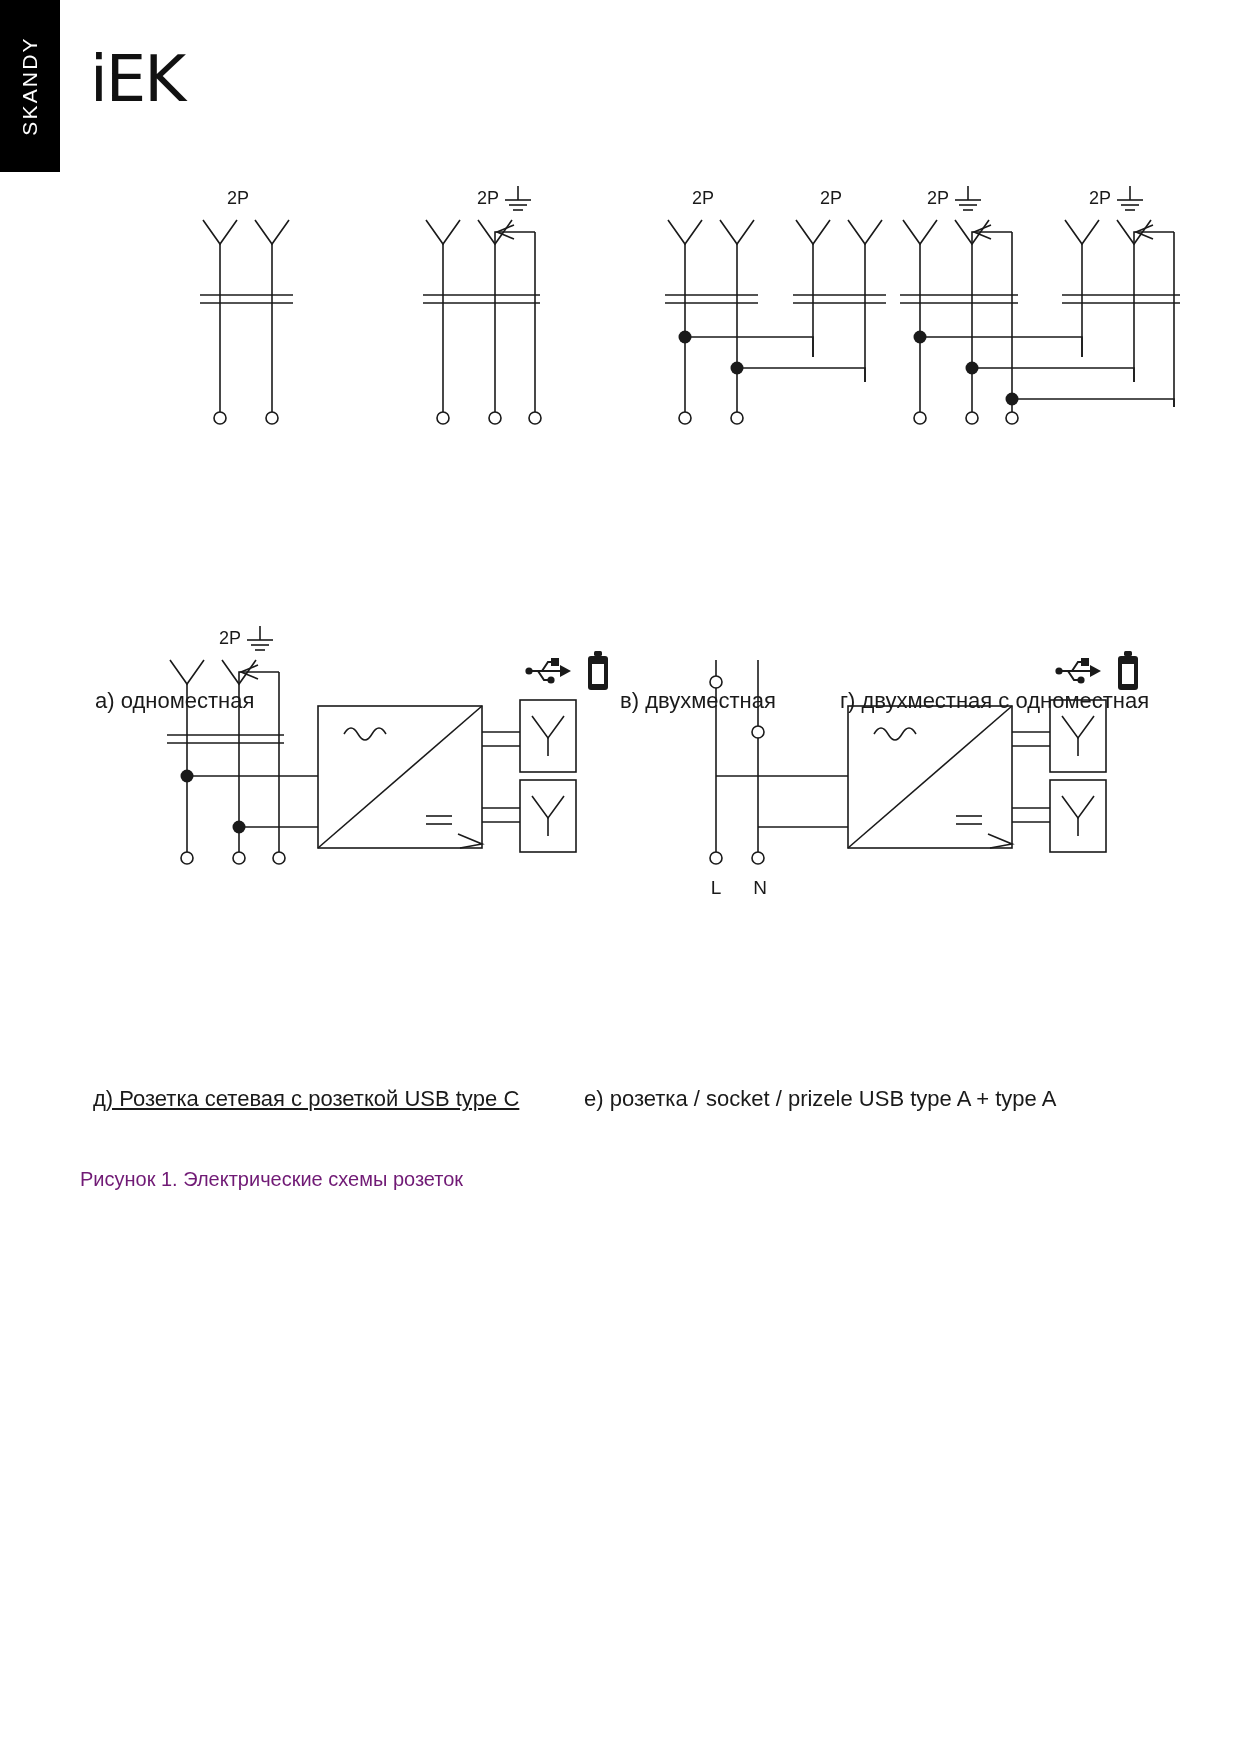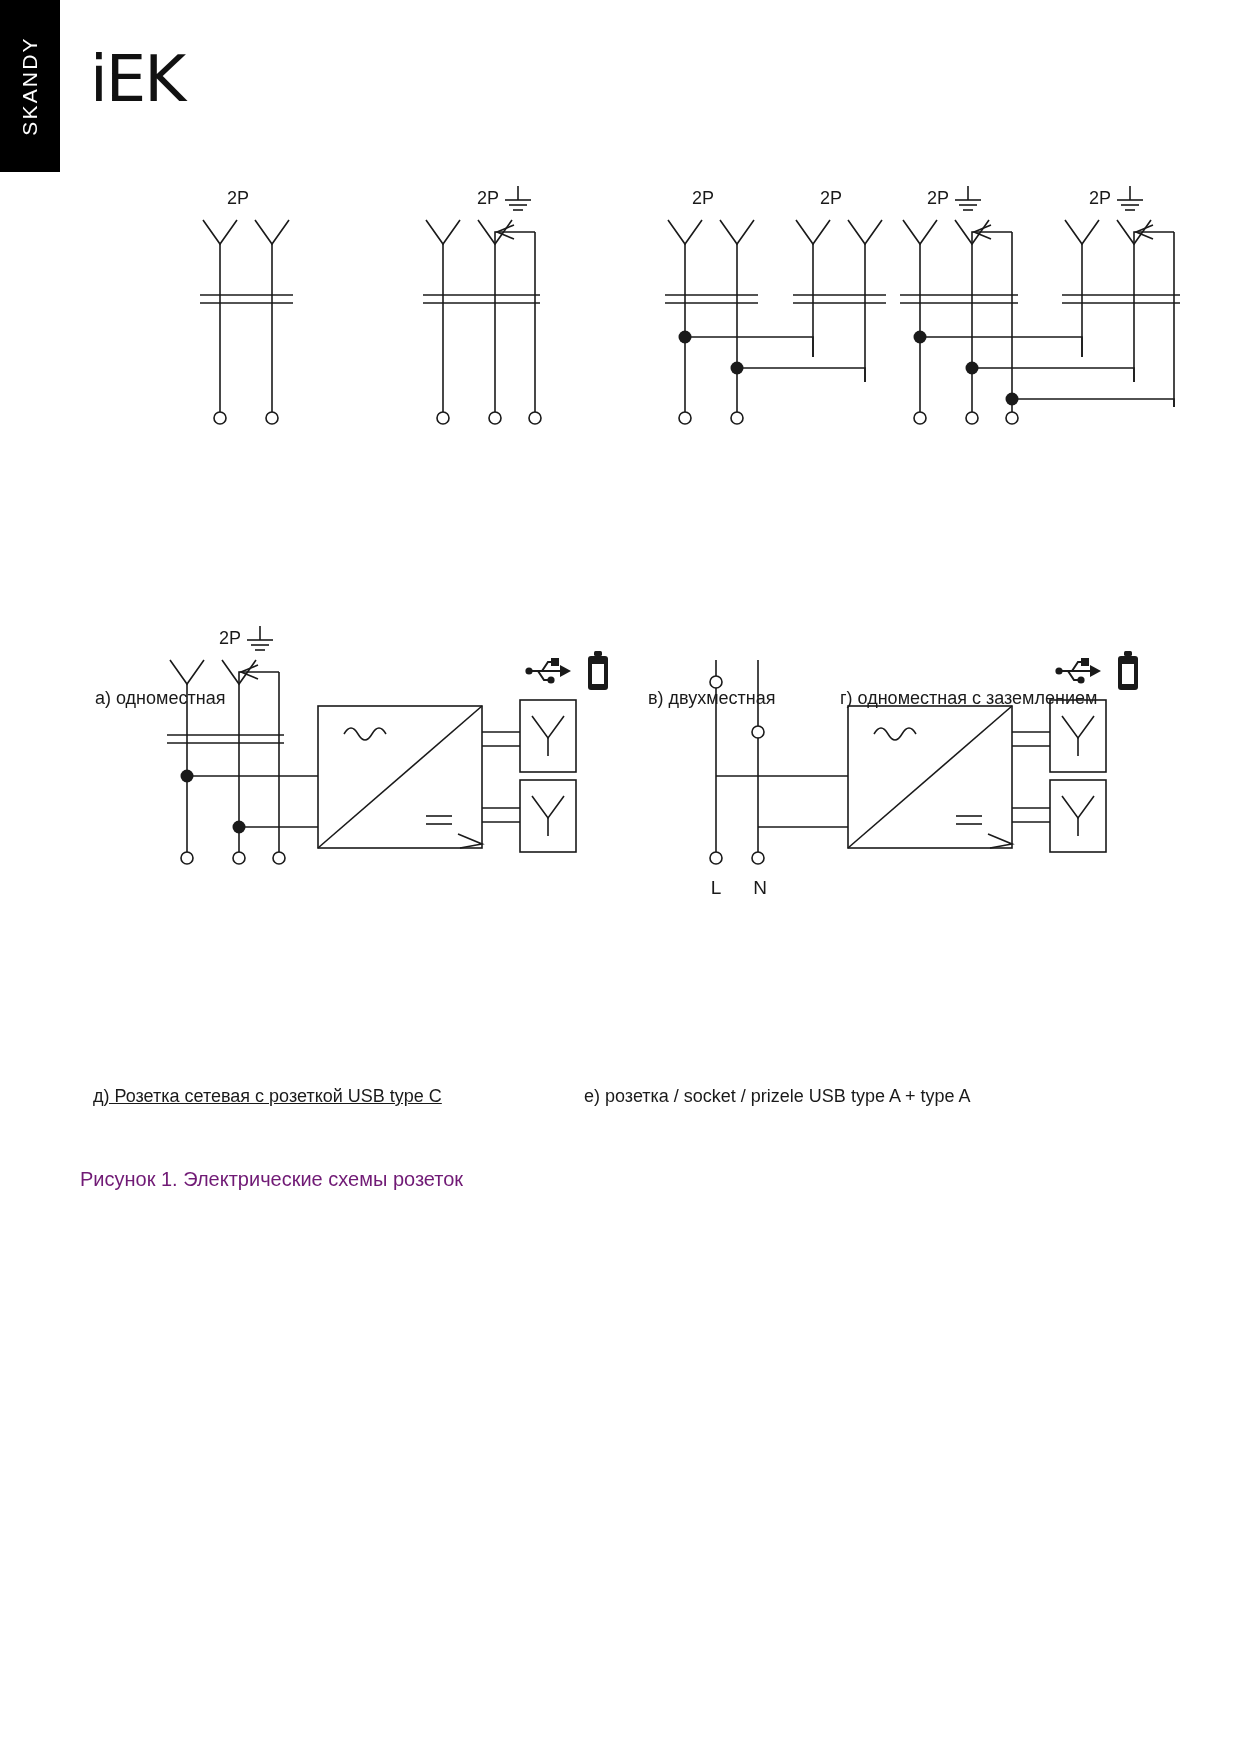--- a/index.html
+++ b/index.html
@@ -63,28 +63,28 @@
     left: 0;
     top: 172px;
     width: 1239px;
     height: 1000px;
     padding-left: 48px;
   }
   .figure svg { display: block; }
 
   .caption {
     position: absolute;
-    font-size: 18px;
+    font-size: 22px;
     color: #1a1a1a;
     line-height: 1.25;
     white-space: pre-line;
   }
   .cap-a { left: 95px;  top: 515px; width: 200px; }
   .cap-b { left: 320px; top: 515px; width: 210px; }
-  .cap-c { left: 620px; top: 515px; width: 220px; margin-left: 28px; }
+  .cap-c { left: 620px; top: 515px; width: 220px; }
   .cap-d { left: 840px; top: 515px; width: 330px; }
   .cap-e { left: 93px;  top: 913px; width: 470px; text-decoration: underline; }
   .cap-f { left: 584px; top: 913px; width: 520px; }
 
   .fig-title {
     position: absolute;
     left: 80px;
     top: 1168px;
     font-size: 20px;
     color: #701a75;
@@ -343,18 +343,18 @@
 
         <text x="668" y="722" font-family="Liberation Sans, sans-serif" font-size="19" fill="#1a1a1a" stroke="none" text-anchor="middle">L</text>
         <text x="712" y="722" font-family="Liberation Sans, sans-serif" font-size="19" fill="#1a1a1a" stroke="none" text-anchor="middle">N</text>
       </g>
 
     </g>
   </svg>
 
   <div class="caption cap-a">а) одноместная</div>
   <div class="caption cap-c">в) двухместная</div>
-  <div class="caption cap-d">г) одноместная с заземлением</div>
+  <div class="caption cap-d">г) двухместная с одноместная</div>
   <div class="caption cap-e">д) Розетка сетевая с розеткой USB type C</div>
   <div class="caption cap-f">е) розетка / socket / prizele USB type A + type A</div>
 </div>
 
 <div class="fig-title">Рисунок 1. Электрические схемы розеток</div>
 
 </body></html>

